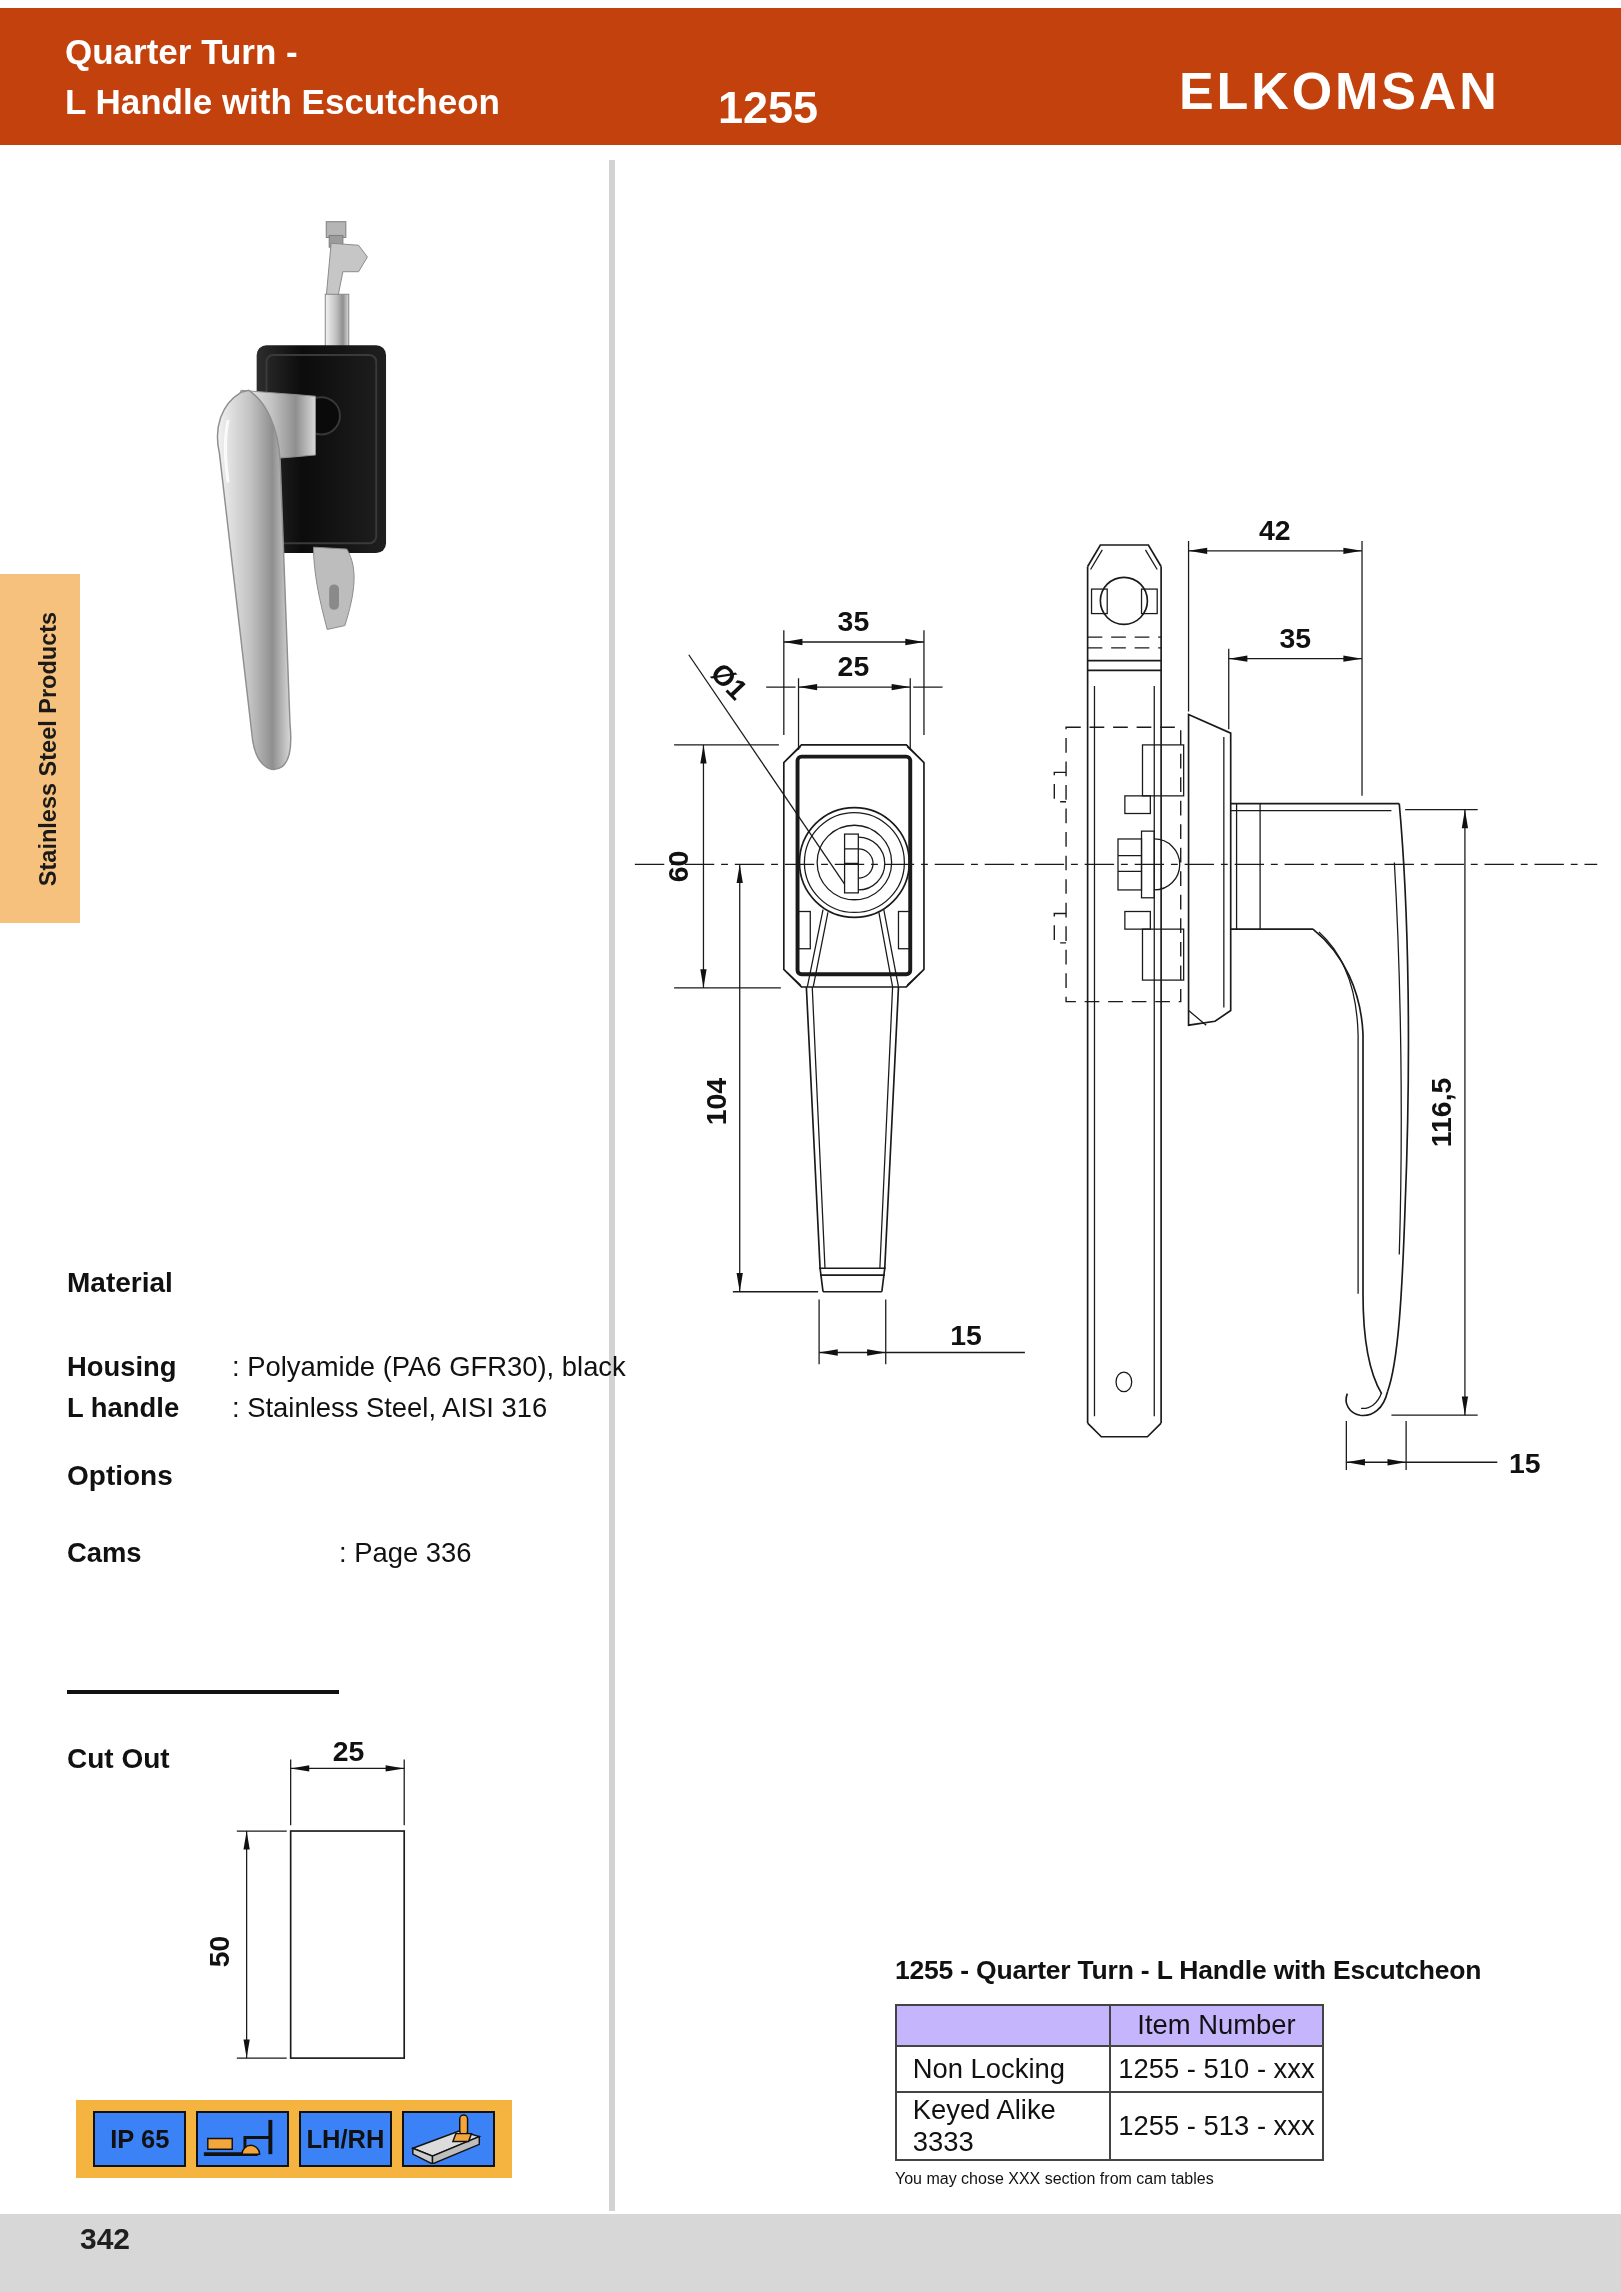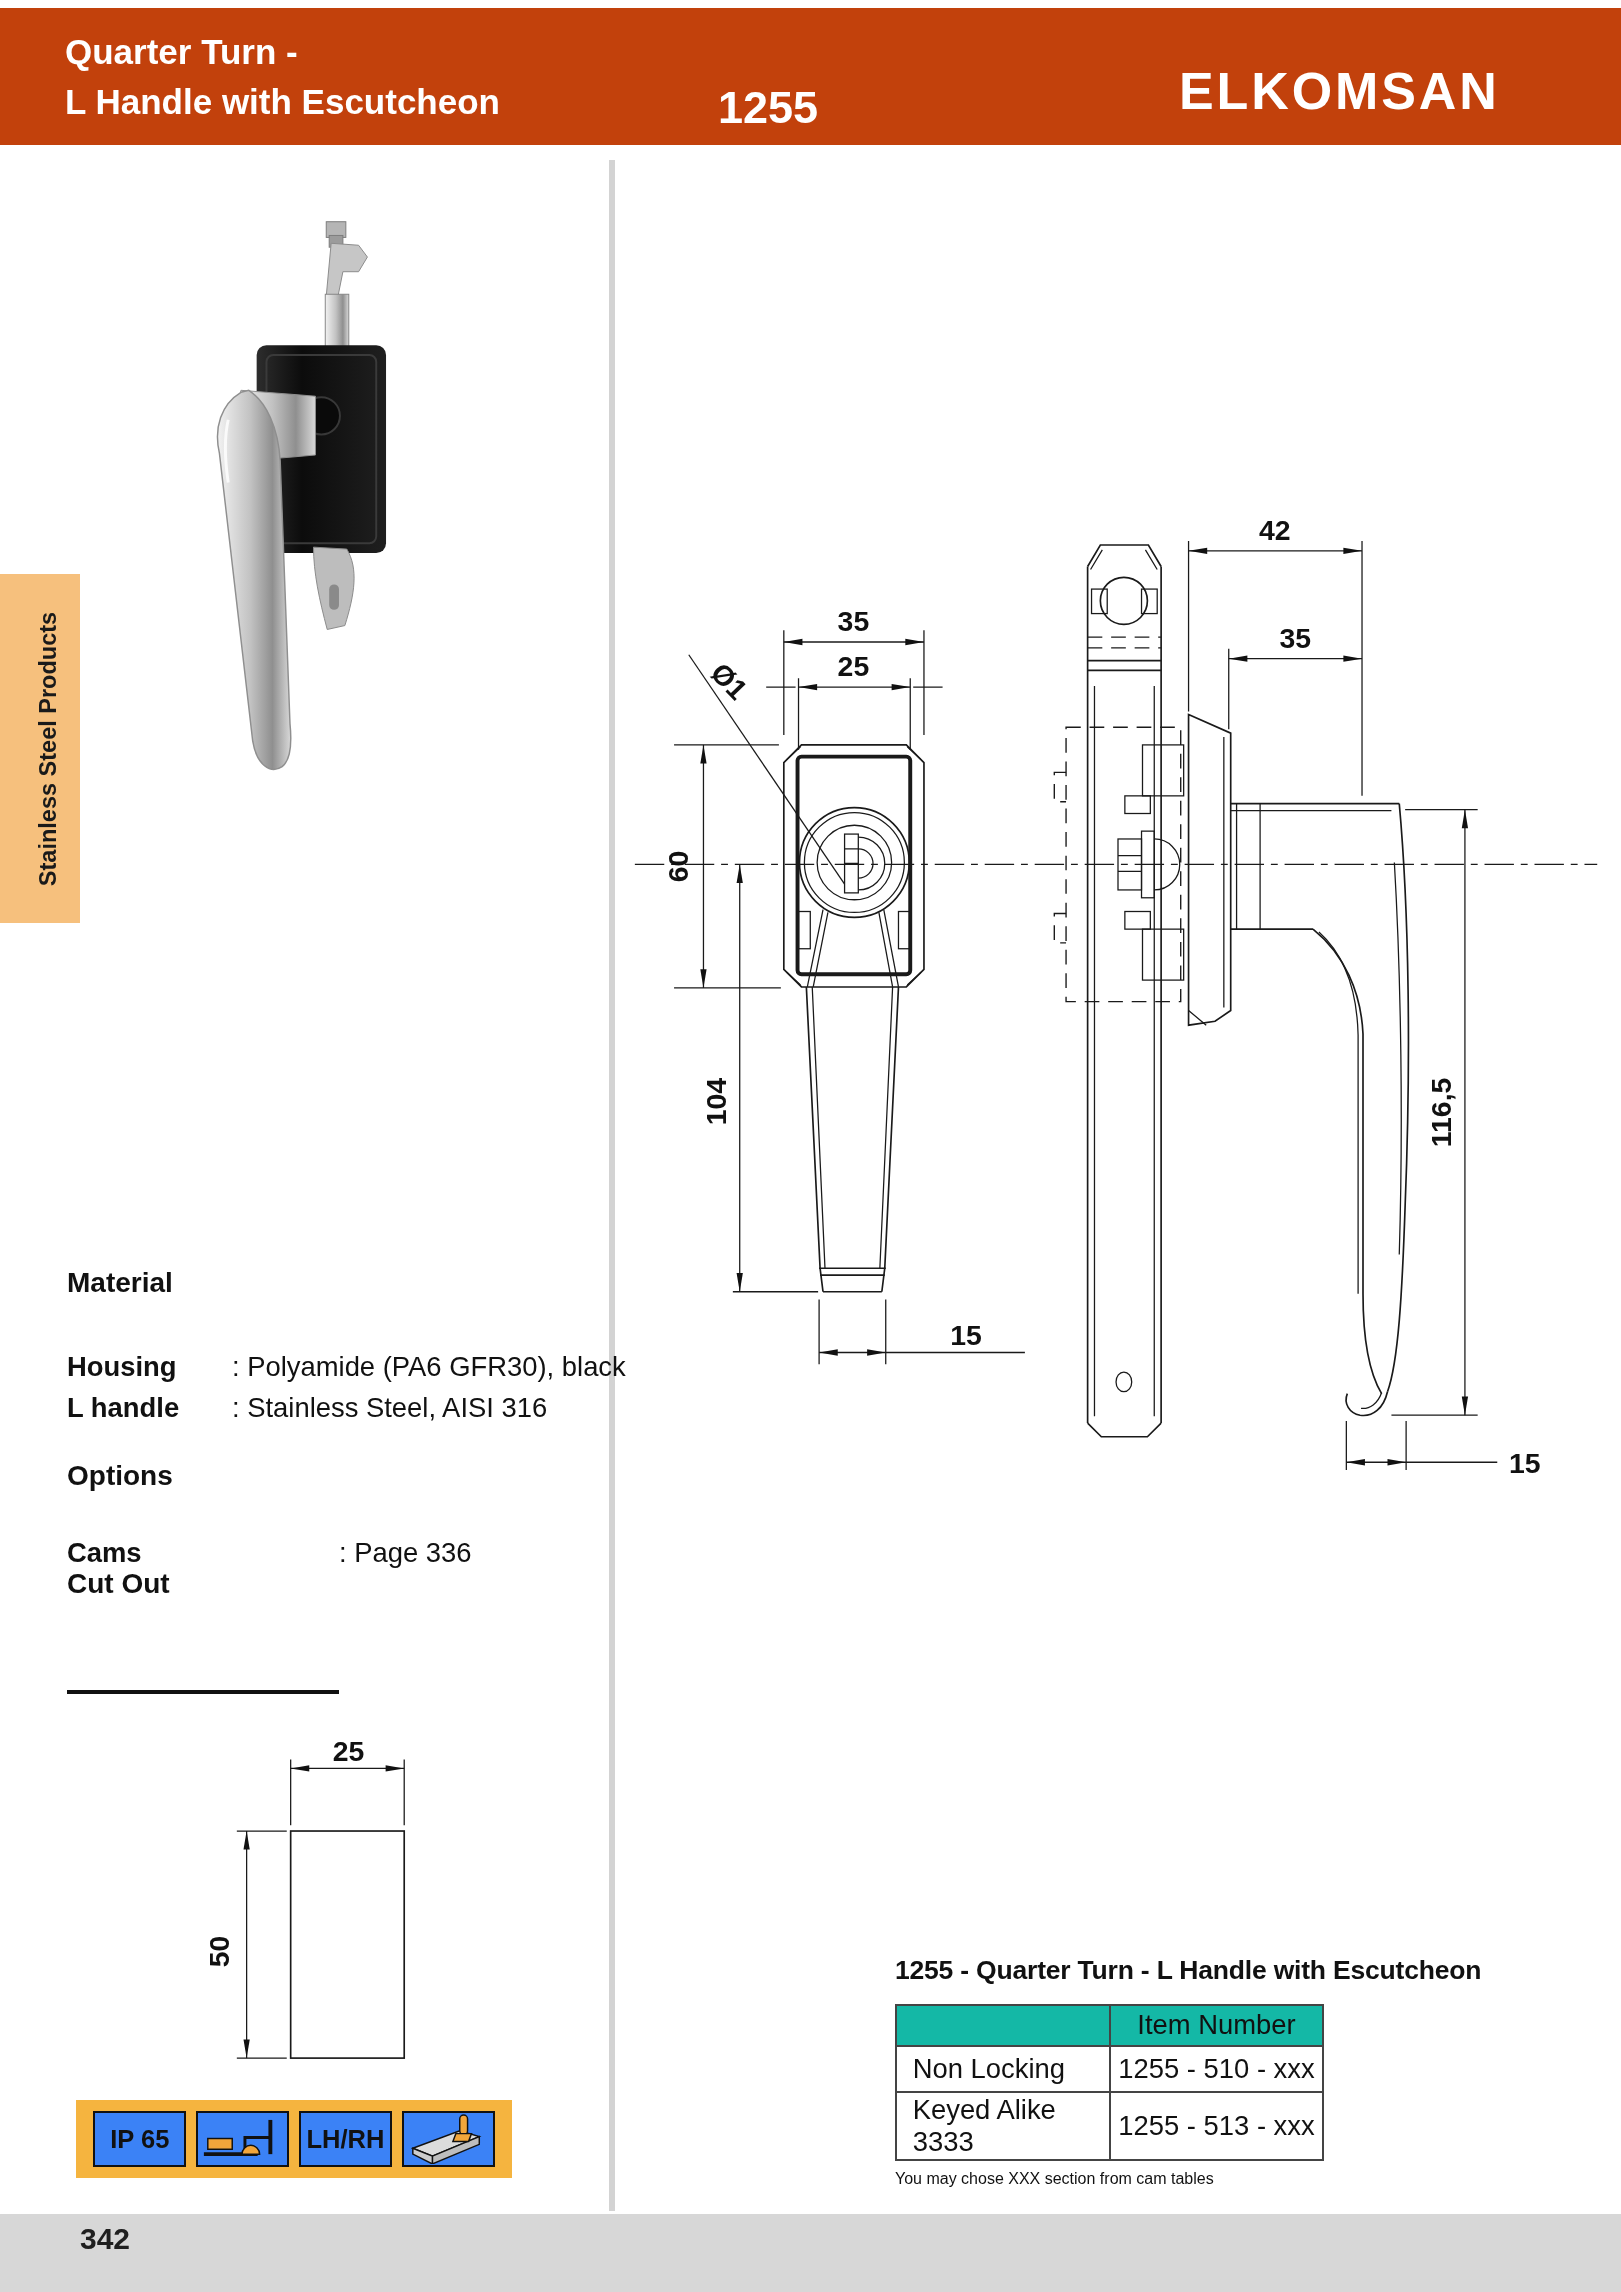--- a/index.html
+++ b/index.html
@@ -32,21 +32,21 @@
   .badges{left:76px;top:2100px;width:436px;height:78px;background:#F5B43F;
           display:flex;align-items:center;justify-content:center;gap:9.8px;}
   .badge{width:93px;height:56px;background:#3b82f6;border:2.9px solid #111;box-sizing:border-box;
          display:flex;align-items:center;justify-content:center;font-size:25.5px;font-weight:bold;}
 
   
   .table-block{left:895px;top:1955px;width:436px;}
   .table-title{font-size:26.5px;font-weight:bold;white-space:nowrap;letter-spacing:-0.2px;}
   table.order{border-collapse:collapse;margin-top:17.6px;width:419px;table-layout:fixed;}
   table.order th,table.order td{border:2px solid #444;font-size:27.4px;font-weight:normal;}
-  table.order th{height:37px;background:#14b8a6;}
+  table.order th{height:37px;background:#c4b5fd;}
   table.order td{height:42px;}
   td.variant{padding-left:15.7px;text-align:left;}
   td.itemnum{text-align:center;}
   .table-note{margin-top:9.8px;font-size:16px;white-space:nowrap;}
 
   
   .footer{left:0;top:2214px;width:1621px;height:78px;background:#D7D7D7;padding-left:47px;}
   .page-number{position:absolute;left:80px;top:7.8px;font-size:30px;font-weight:bold;color:#1f1f1f;}
 
   
@@ -236,21 +236,21 @@
   </div>
   <div class="abs spec-row" style="top:1392px">
     <span class="spec-label">L handle</span><span>: Stainless Steel, AISI 316</span>
   </div>
 
   <div class="abs sec-heading" style="top:1460px">Options</div>
   <div class="abs spec-row" style="top:1537px">
     <span class="spec-label-wide">Cams</span><span>: Page 336</span>
   </div>
 
-  <div class="abs sec-heading" style="top:1568px">Cut Out</div>
+  <div class="abs sec-heading" style="top:1743px">Cut Out</div>
   <div class="abs cutout-rule"></div>
 
   <svg class="abs" style="left:137px;top:1730px" width="323" height="343" viewBox="140 1765 330 350">
     <defs>
       <marker id="arrow2" viewBox="0 0 20 8" refX="19.5" refY="4" markerWidth="20" markerHeight="8" orient="auto-start-reverse" markerUnits="userSpaceOnUse">
         <path d="M0.5,0.8 L19.5,4 L0.5,7.2 Z" fill="#111"></path>
       </marker>
     </defs>
     <rect class="ln" x="297" y="1868" width="116" height="232" stroke-width="2"></rect>
     <path class="dim" d="M297,1862 V1795 M413,1862 V1795"></path>

